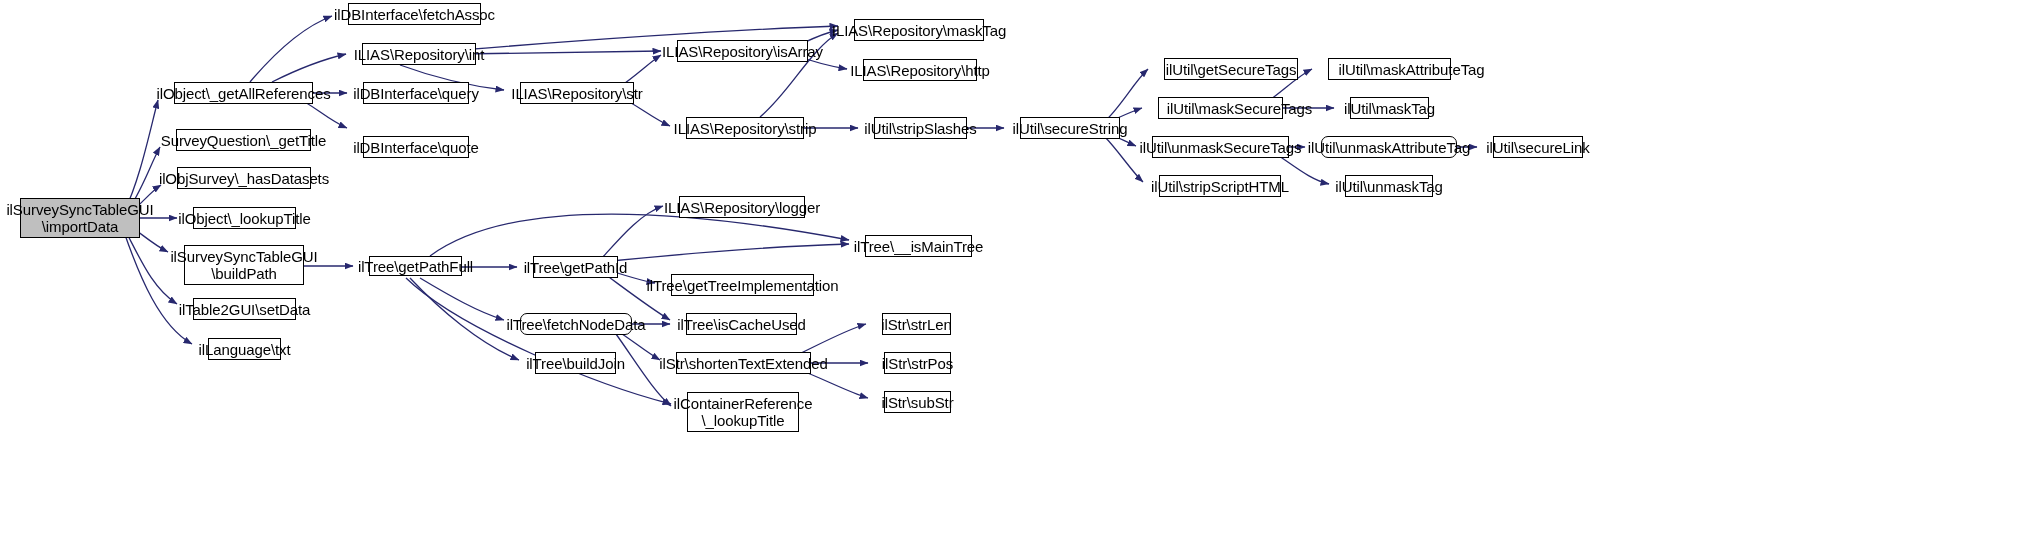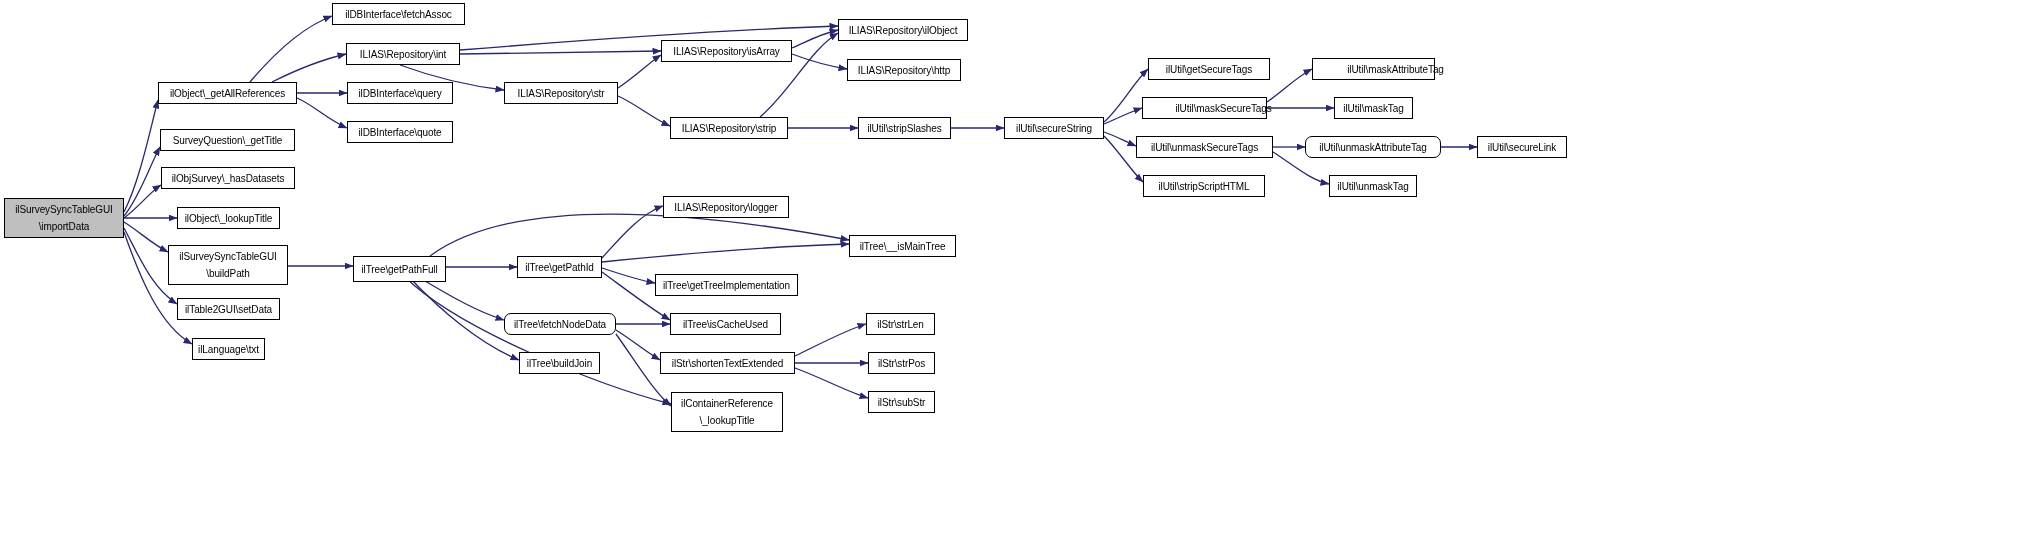--- a/index.html
+++ b/index.html
@@ -22,29 +22,30 @@
     width: 2027px;
     height: 554px;
     pointer-events: none;
   }
   .node {
     position: absolute;
     box-sizing: border-box;
     border: 1px solid #000000;
     background: #ffffff;
     color: #000000;
-    font-size: 10px;
+    font-size: 15px;
     line-height: 17px;
     display: flex;
     align-items: center;
     justify-content: center;
     text-align: center;
     white-space: pre-line;
     letter-spacing: -0.1px;
     z-index: 5;
+    margin-left: 16px;
   }
   .node.root {
     background: #bfbfbf;
     border: 1px solid #000000;
   }
 </style>
 </head>
 <body>
 
 <div id="canvas">
@@ -110,39 +111,39 @@
       <div class="node" style="left: 160px; top: 129px; width: 135px; height: 22px;">SurveyQuestion\_getTitle</div>
       <div class="node" style="left: 161px; top: 167px; width: 134px; height: 22px;">ilObjSurvey\_hasDatasets</div>
       <div class="node" style="left: 177px; top: 207px; width: 103px; height: 22px;">ilObject\_lookupTitle</div>
       <div class="node" style="left: 168px; top: 245px; width: 120px; height: 40px;">ilSurveySyncTableGUI
 \buildPath</div>
       <div class="node" style="left: 177px; top: 298px; width: 103px; height: 22px;">ilTable2GUI\setData</div>
       <div class="node" style="left: 192px; top: 338px; width: 73px; height: 22px;">ilLanguage\txt</div>
       <div class="node" style="left: 332px; top: 3px; width: 133px; height: 22px;">ilDBInterface\fetchAssoc</div>
       <div class="node" style="left: 346px; top: 43px; width: 114px; height: 22px;">ILIAS\Repository\int</div>
       <div class="node" style="left: 347px; top: 82px; width: 106px; height: 22px;">ilDBInterface\query</div>
-      <div class="node" style="left: 347px; top: 121px; width: 106px; height: 22px;">ilDBInterface\quote</div>
+      <div class="node" style="left: 347px; top: 136px; width: 106px; height: 22px;">ilDBInterface\quote</div>
       <div class="node" style="left: 504px; top: 82px; width: 114px; height: 22px;">ILIAS\Repository\str</div>
       <div class="node" style="left: 661px; top: 40px; width: 131px; height: 22px;">ILIAS\Repository\isArray</div>
       <div class="node" style="left: 670px; top: 117px; width: 118px; height: 22px;">ILIAS\Repository\strip</div>
-      <div class="node" style="left: 838px; top: 19px; width: 130px; height: 22px;">ILIAS\Repository\ilObject</div>
+      <div class="node" style="left: 838px; top: 19px; width: 130px; height: 22px;">ILIAS\Repository\maskTag</div>
       <div class="node" style="left: 847px; top: 59px; width: 114px; height: 22px;">ILIAS\Repository\http</div>
       <div class="node" style="left: 858px; top: 117px; width: 93px; height: 22px;">ilUtil\stripSlashes</div>
       <div class="node" style="left: 1004px; top: 117px; width: 100px; height: 22px;">ilUtil\secureString</div>
-      <div class="node" style="left: 1148px; top: 58px; width: 122px; height: 22px;">ilUtil\getSecureTags</div>
+      <div class="node" style="left: 1148px; top: 58px; width: 134px; height: 22px;">ilUtil\getSecureTags</div>
       <div class="node" style="left: 1142px; top: 97px; width: 125px; height: 22px; padding-left: 38px;">ilUtil\maskSecureTags</div>
       <div class="node" style="left: 1136px; top: 136px; width: 137px; height: 22px;">ilUtil\unmaskSecureTags</div>
       <div class="node" style="left: 1143px; top: 175px; width: 122px; height: 22px;">ilUtil\stripScriptHTML</div>
       <div class="node" style="left: 1312px; top: 58px; width: 123px; height: 22px; padding-left: 44px;">ilUtil\maskAttributeTag</div>
       <div class="node" style="left: 1334px; top: 97px; width: 79px; height: 22px;">ilUtil\maskTag</div>
       <div class="node" style="left: 1305px; top: 136px; width: 136px; height: 22px; border-radius: 7px;">ilUtil\unmaskAttributeTag</div>
       <div class="node" style="left: 1329px; top: 175px; width: 88px; height: 22px;">ilUtil\unmaskTag</div>
       <div class="node" style="left: 1477px; top: 136px; width: 90px; height: 22px;">ilUtil\secureLink</div>
       <div class="node" style="left: 663px; top: 196px; width: 126px; height: 22px;">ILIAS\Repository\logger</div>
-      <div class="node" style="left: 353px; top: 256px; width: 93px; height: 26px;">ilTree\getPathFull</div>
+      <div class="node" style="left: 353px; top: 256px; width: 93px; height: 20px;">ilTree\getPathFull</div>
       <div class="node" style="left: 517px; top: 256px; width: 85px; height: 22px;">ilTree\getPathId</div>
       <div class="node" style="left: 849px; top: 235px; width: 107px; height: 22px;">ilTree\__isMainTree</div>
       <div class="node" style="left: 655px; top: 274px; width: 143px; height: 22px;">ilTree\getTreeImplementation</div>
       <div class="node" style="left: 504px; top: 313px; width: 112px; height: 22px; border-radius: 7px;">ilTree\fetchNodeData</div>
       <div class="node" style="left: 670px; top: 313px; width: 111px; height: 22px;">ilTree\isCacheUsed</div>
       <div class="node" style="left: 519px; top: 352px; width: 81px; height: 22px;">ilTree\buildJoin</div>
       <div class="node" style="left: 660px; top: 352px; width: 135px; height: 22px;">ilStr\shortenTextExtended</div>
       <div class="node" style="left: 671px; top: 392px; width: 112px; height: 40px;">ilContainerReference
 \_lookupTitle</div>
       <div class="node" style="left: 866px; top: 313px; width: 69px; height: 22px;">ilStr\strLen</div>

